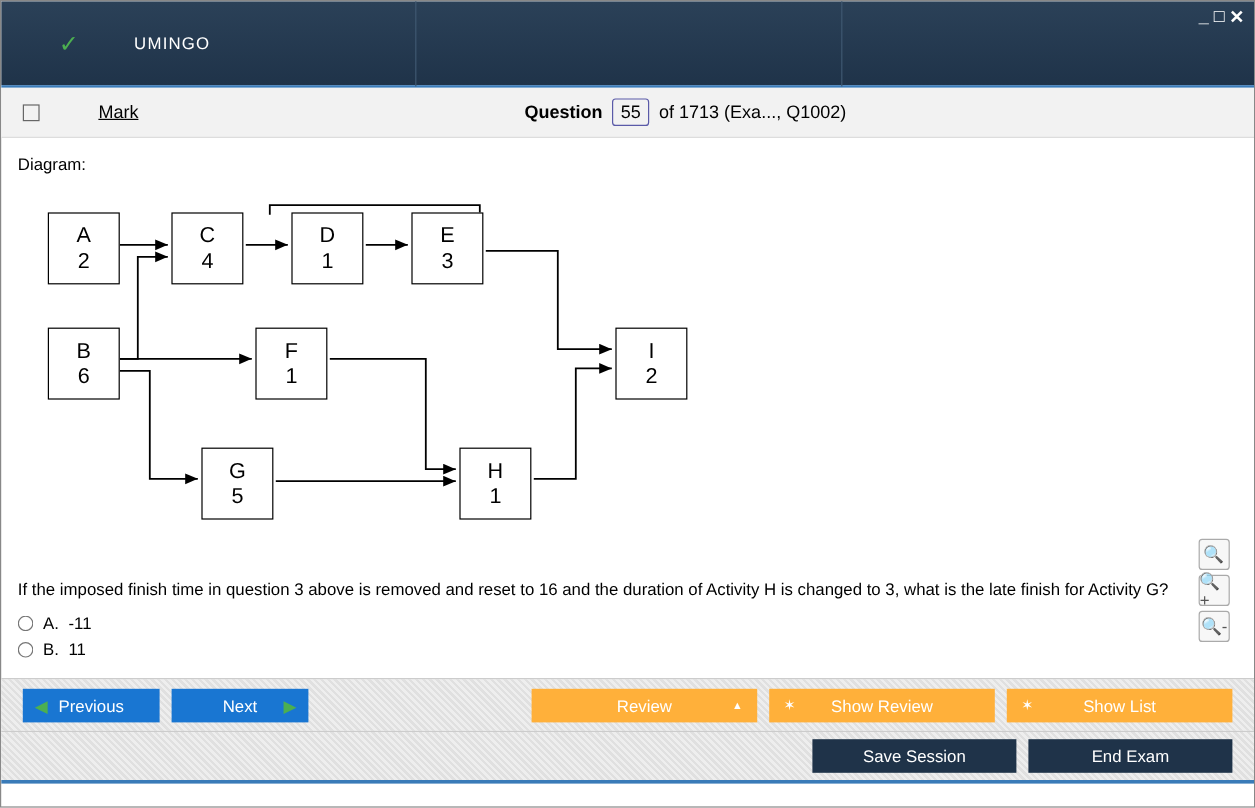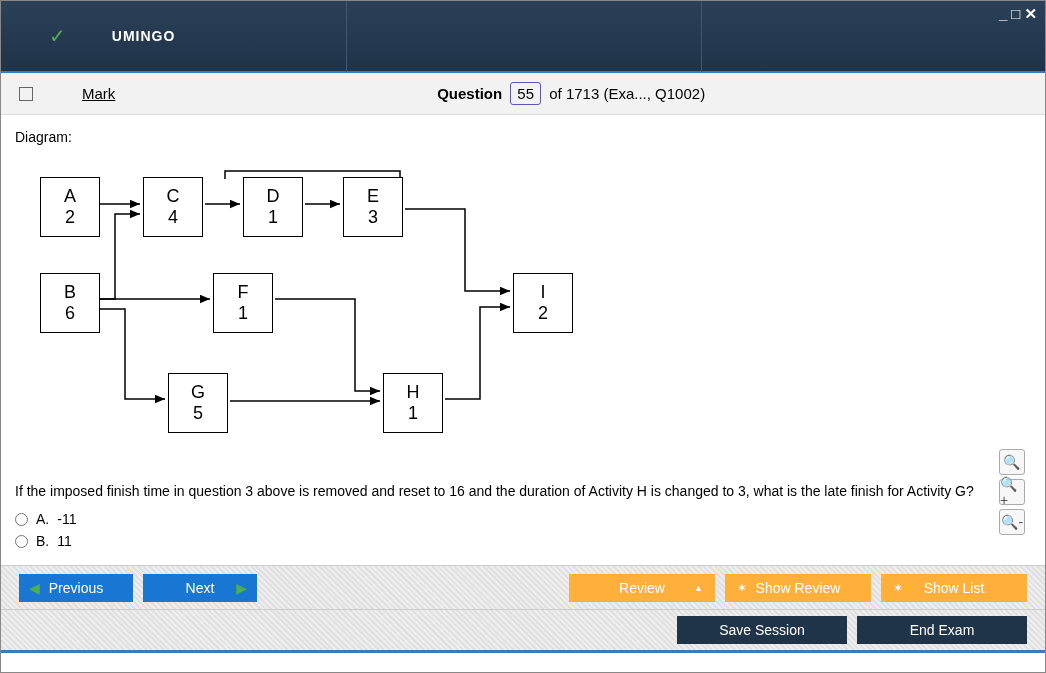--- a/index.html
+++ b/index.html
@@ -7,21 +7,21 @@
 
 .titlebar {
   background: linear-gradient(to bottom, #2b4158, #1f3349);
   height: 72px;
   display: flex;
   align-items: center;
   position: relative;
   border-bottom: 2px solid #3a7bb8;
 }
 .titlebar .logo { display: flex; align-items: center; margin-left: 48px; }
-.titlebar .logo-text { color: #fff; font-weight: bold; font-size: 14px; letter-spacing: 1px; padding-left: 44px; }
+.titlebar .logo-text { color: #fff; font-weight: normal; font-size: 14px; letter-spacing: 1px; padding-left: 44px; }
 .titlebar .check { color: #4caf50; font-size: 20px; margin-right: 2px; }
 .titlebar .divider { width: 1px; height: 72px; background: #3f5770; position: absolute; }
 .titlebar .title-text { color: #fff; font-size: 15px; font-weight: bold; position: absolute; left: 362px; }
 .window-controls { position: absolute; right: 8px; top: 4px; display: flex; gap: 4px; }
 .window-controls span { color: #fff; font-size: 15px; cursor: pointer; font-weight: bold; }
 
 .question-bar {
   height: 42px; background: #f2f2f2; border-bottom: 1px solid #ddd;
   display: flex; align-items: center; padding: 0 18px; font-size: 15px;
 }
@@ -40,21 +40,21 @@
 .zoom-tools { position: absolute; right: 20px; bottom: 30px; display: flex; flex-direction: column; gap: 4px; }
 .zoom-tools .tool { width: 26px; height: 26px; border: 1px solid #aaa; border-radius: 3px; background: #f7f7f7; display: flex; align-items: center; justify-content: center; font-size: 14px; cursor: pointer; color: #555; }
 
 .nav-bar {
   height: 44px; background: repeating-linear-gradient(45deg, #eee, #eee 2px, #e0e0e0 2px, #e0e0e0 4px);
   border-top: 1px solid #ccc; display: flex; align-items: center; padding: 0 18px; gap: 10px;
 }
 .btn { height: 28px; display: flex; align-items: center; justify-content: center; color: #fff; font-size: 14px; cursor: pointer; border: none; }
 .btn-blue { background: #1976d2; width: 114px; position: relative; }
 .btn-blue .chev { color: #4caf50; font-size: 14px; position: absolute; }
-.btn-orange { background: #ffb03a; width: 146px; position: relative; }
+.btn-orange { background: #ffb03a; width: 188px; position: relative; }
 .btn-orange .tri { position: absolute; right: 12px; font-size: 9px; }
 .btn-orange .star { position: absolute; left: 12px; font-size: 12px; }
 
 .end-bar {
   height: 44px; background: repeating-linear-gradient(45deg, #eee, #eee 2px, #e0e0e0 2px, #e0e0e0 4px);
   border-top: 1px solid #ccc; border-bottom: 3px solid #3a7bb8; display: flex; align-items: center; justify-content: flex-end; padding: 0 18px; gap: 10px; text-align: center;
 }
 .btn-dark { background: #1f3349; width: 170px; height: 28px; display: flex; align-items: center; justify-content: center; color: #fff; font-size: 14px; cursor: pointer; }
 
 svg.arrows { position: absolute; top: 0; left: 0; pointer-events: none; }

